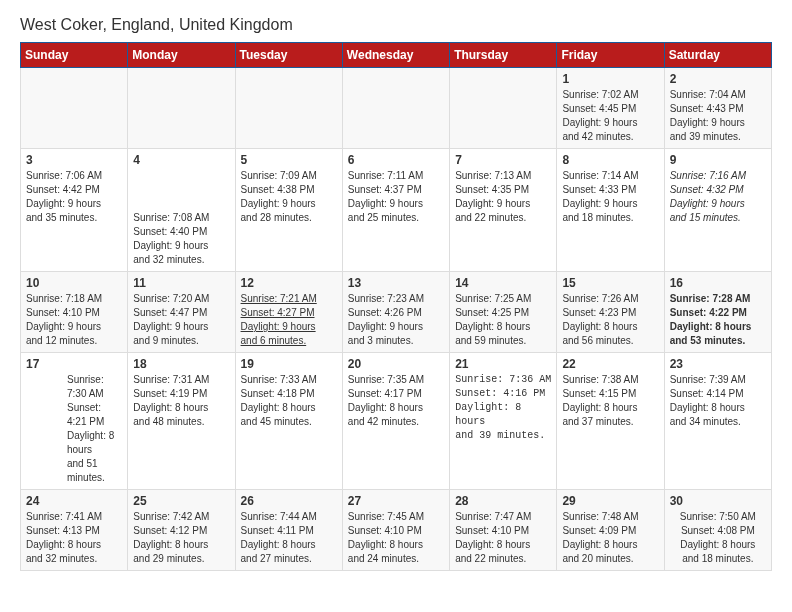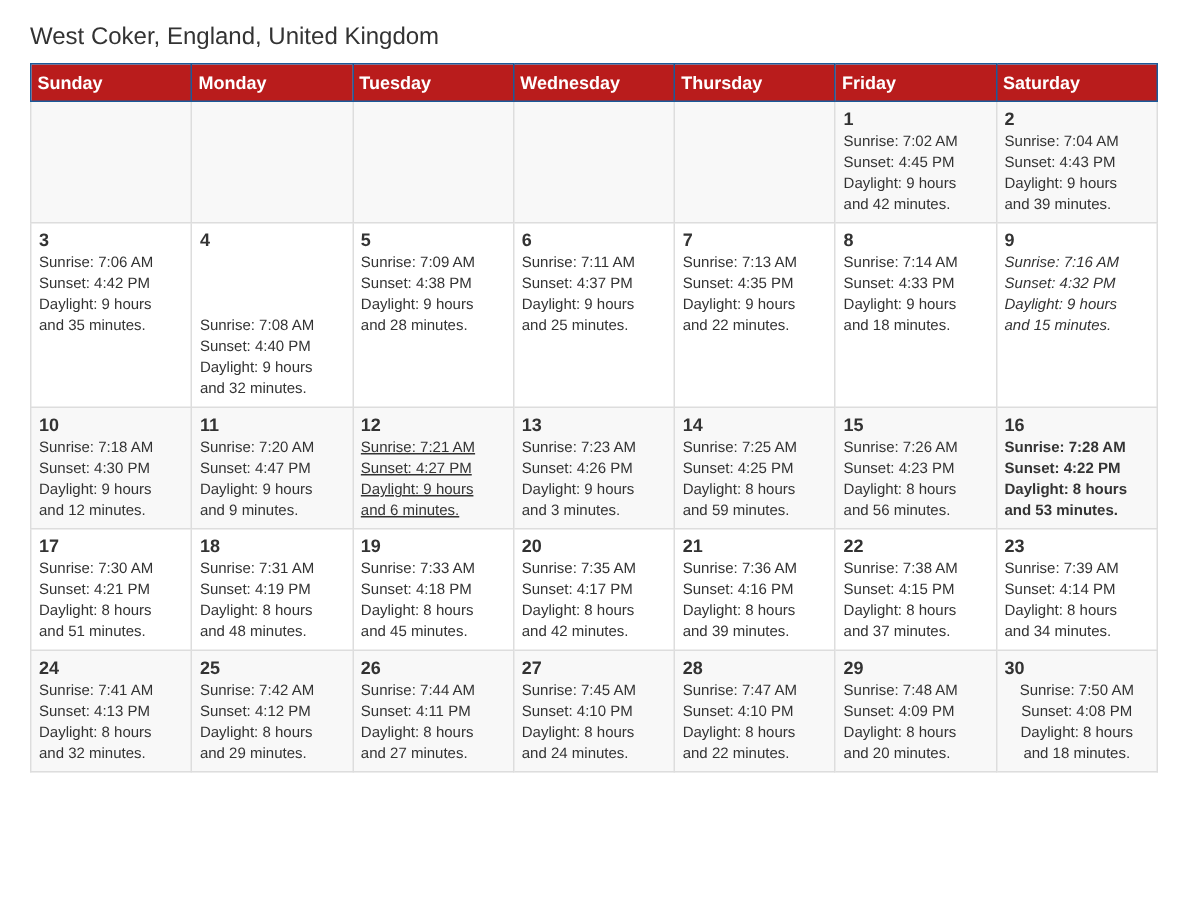--- a/index.html
+++ b/index.html
@@ -189,21 +189,21 @@
           <div class="day-info" style="white-space: pre-line; font-style: italic;">Sunrise: 7:16 AM
 Sunset: 4:32 PM
 Daylight: 9 hours
 and 15 minutes.</div>
         </td>
       </tr>
       <tr>
         <td>
           <span class="day-num">10</span>
           <div class="day-info" style="white-space: pre-line;">Sunrise: 7:18 AM
-Sunset: 4:30 PM
+Sunset: 4:10 PM
 Daylight: 9 hours
 and 12 minutes.</div>
         </td>
         <td>
           <span class="day-num">11</span>
           <div class="day-info" style="white-space: pre-line;">Sunrise: 7:20 AM
 Sunset: 4:47 PM
 Daylight: 9 hours
 and 9 minutes.</div>
         </td>
@@ -239,21 +239,21 @@
           <span class="day-num">16</span>
           <div class="day-info" style="white-space: pre-line; font-weight: bold;">Sunrise: 7:28 AM
 Sunset: 4:22 PM
 Daylight: 8 hours
 and 53 minutes.</div>
         </td>
       </tr>
       <tr>
         <td>
           <span class="day-num">17</span>
-          <div class="day-info" style="white-space: pre-line;">Sunrise: 7:30 AM
+          <div class="day-info" style="white-space: pre-line; margin-left: 41px;">Sunrise: 7:30 AM
 Sunset: 4:21 PM
 Daylight: 8 hours
 and 51 minutes.</div>
         </td>
         <td>
           <span class="day-num">18</span>
           <div class="day-info" style="white-space: pre-line;">Sunrise: 7:31 AM
 Sunset: 4:19 PM
 Daylight: 8 hours
 and 48 minutes.</div>
@@ -267,21 +267,21 @@
         </td>
         <td>
           <span class="day-num">20</span>
           <div class="day-info" style="white-space: pre-line;">Sunrise: 7:35 AM
 Sunset: 4:17 PM
 Daylight: 8 hours
 and 42 minutes.</div>
         </td>
         <td>
           <span class="day-num">21</span>
-          <div class="day-info" style="white-space: pre-line;">Sunrise: 7:36 AM
+          <div class="day-info" style="white-space: pre-line; font-family: Liberation Mono, monospace;">Sunrise: 7:36 AM
 Sunset: 4:16 PM
 Daylight: 8 hours
 and 39 minutes.</div>
         </td>
         <td>
           <span class="day-num">22</span>
           <div class="day-info" style="white-space: pre-line;">Sunrise: 7:38 AM
 Sunset: 4:15 PM
 Daylight: 8 hours
 and 37 minutes.</div>

